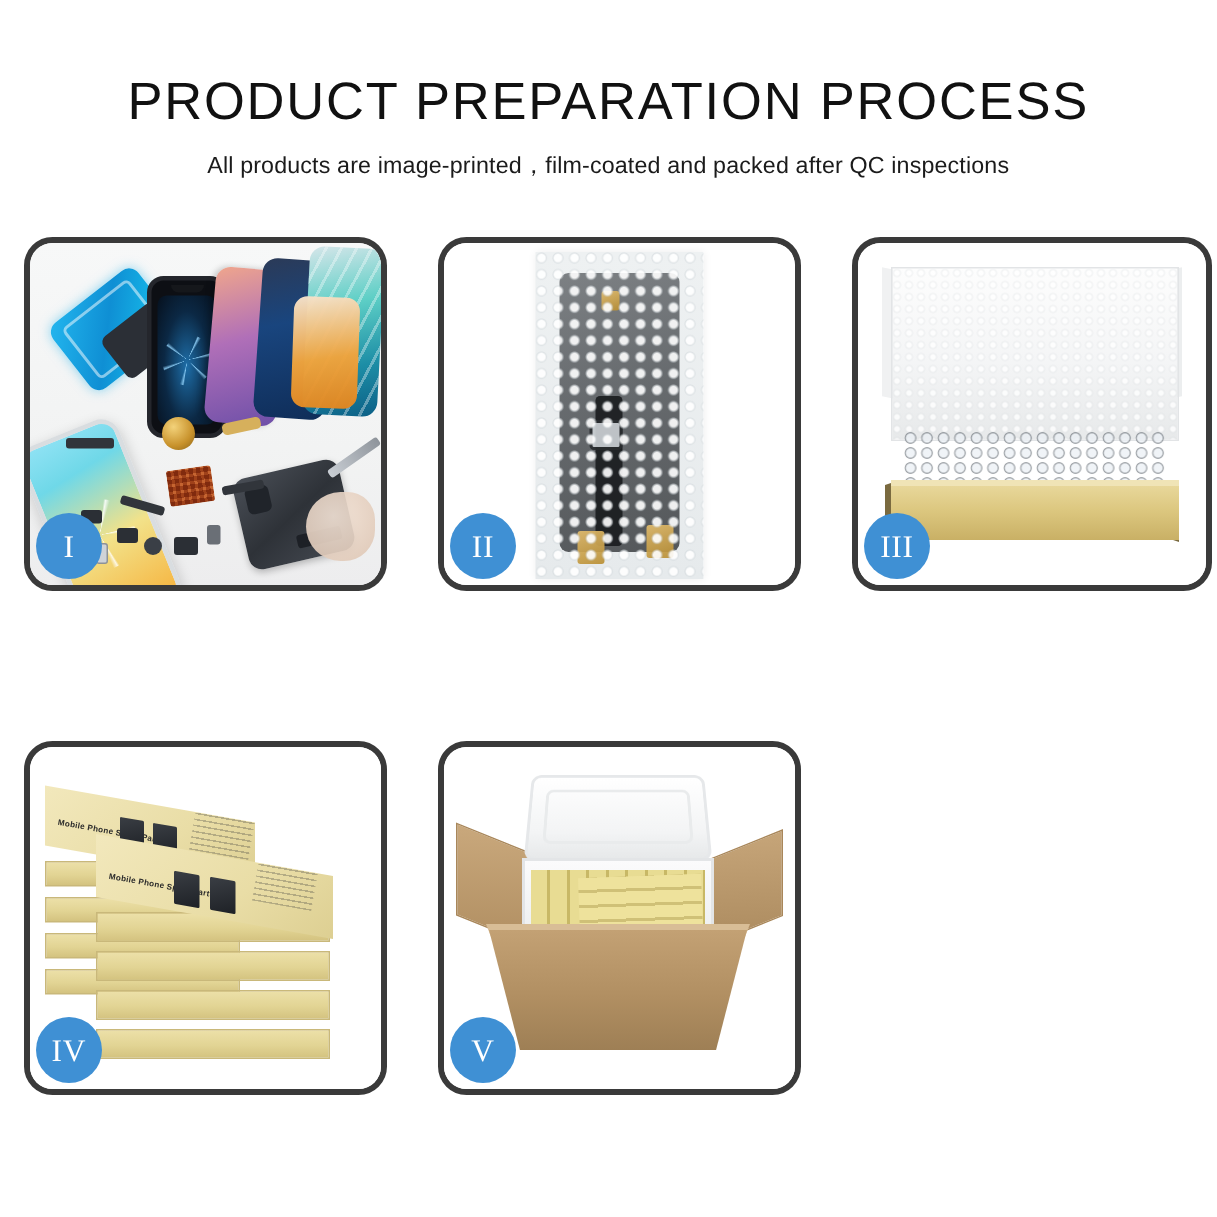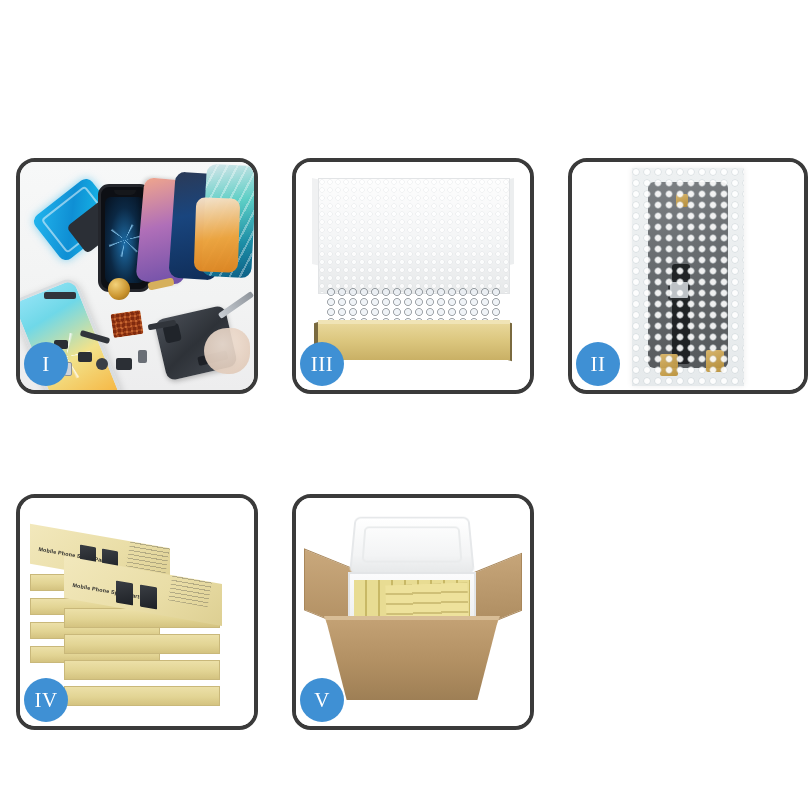--- a/index.html
+++ b/index.html
@@ -230,20 +230,22 @@
   .st1{left:52px;top:92px;width:20px;height:16px;}
   .st2{left:52px;top:162px;width:20px;height:14px;}
   .shadow6{position:absolute;left:30px;bottom:22px;width:170px;height:8px;background:rgba(0,0,0,.06);border-radius:50%;filter:blur(2px);}
 </style>
 </head>
 <body>
 
 <div class="page">
 
   <div class="header">
+    <div class="title">PRODUCT PREPARATION PROCESS</div>
+    <div class="subtitle">All products are image-printed，film-coated and packed after QC inspections</div>
   </div>
 
   <div class="grid">
 
     <div class="panel">
       <div class="panel-inner p1">
         <div class="scr scr-a"></div>
         <div class="scr scr-a2"></div>
         <div class="scr scr-b">
           <div class="notch"></div>
@@ -272,51 +274,51 @@
         <div class="dot d4"></div>
         <div class="dot d5"></div>
         <div class="dot d6"></div>
         <div class="tweezer"></div>
         <div class="hand"></div>
       </div>
       <div class="badge">I</div>
     </div>
 
     <div class="panel">
+      <div class="panel-inner p2">
+        <div class="bubblebag">
+          <div class="lcdunder"></div>
+          <div class="flex"></div>
+          <div class="flexpad"></div>
+          <div class="goldtab g1"></div>
+          <div class="goldtab g2"></div>
+          <div class="goldtab g3"></div>
+          <div class="bubbletex"></div>
+        </div>
+      </div>
+      <div class="badge">II</div>
+    </div>
+
+    <div class="panel">
       <div class="panel-inner p3">
         <div class="box3-flapL"></div>
         <div class="box3-flapR"></div>
         <div class="box3-lid">
             <div class="box3-lidtex"></div>
           </div>
         <div class="box3-inner"></div>
         <div class="box3-endL"></div>
         <div class="box3-endR"></div>
         <div class="box3-lip"></div>
         <div class="box3-front"></div>
       </div>
       <div class="badge">III</div>
     </div>
 
     <div class="panel">
-      <div class="panel-inner p2">
-        <div class="bubblebag">
-          <div class="lcdunder"></div>
-          <div class="flex"></div>
-          <div class="flexpad"></div>
-          <div class="goldtab g1"></div>
-          <div class="goldtab g2"></div>
-          <div class="goldtab g3"></div>
-          <div class="bubbletex"></div>
-        </div>
-      </div>
-      <div class="badge">II</div>
-    </div>
-
-    <div class="panel">
       <div class="panel-inner p4">
         <div class="stack">
 
           <div class="kbox" style="left:2px;top:62px;width:130px;height:17px;"></div>
           <div class="kbox" style="left:2px;top:86px;width:130px;height:17px;"></div>
           <div class="kbox" style="left:2px;top:110px;width:130px;height:17px;"></div>
           <div class="kbox" style="left:2px;top:134px;width:130px;height:17px;"></div>
 
           <div class="kbox" style="left:36px;top:96px;width:156px;height:20px;"></div>
           <div class="kbox" style="left:36px;top:122px;width:156px;height:20px;"></div>

